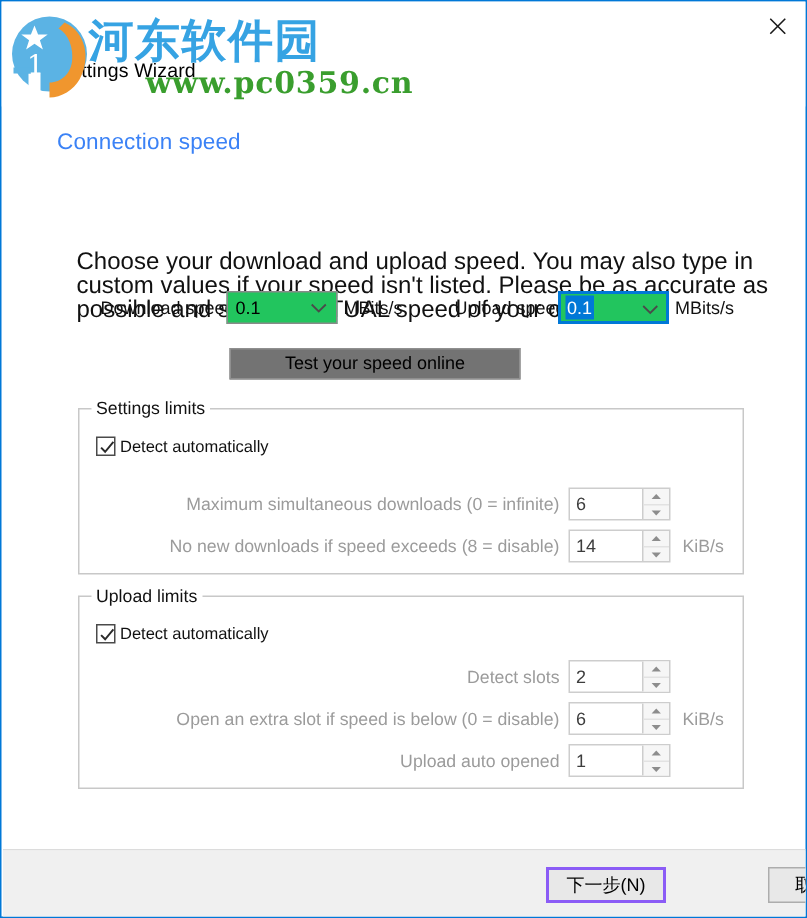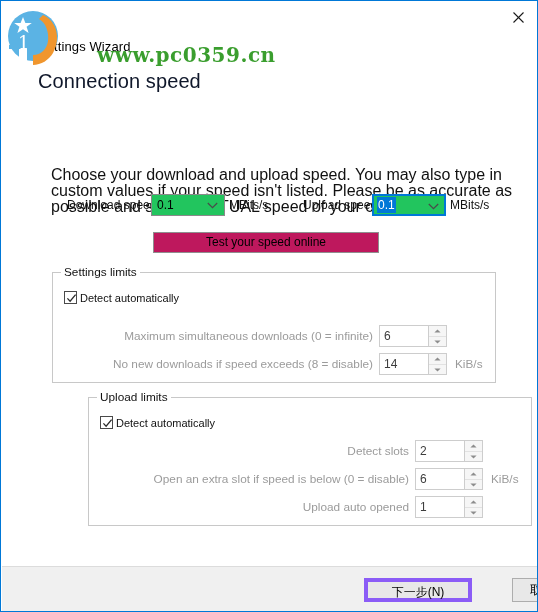--- a/index.html
+++ b/index.html
@@ -54,23 +54,23 @@
     align-items: center;
     justify-content: center;
     cursor: default;
   }
   .close-btn svg { display: block; }
 
   
   .page-title {
     position: absolute;
     left: 37px;
-    top: 69px;
-    font-size: 20px;
-    color: #0f172a;
+    top: 85px;
+    font-size: 15px;
+    color: #3b82f6;
     letter-spacing: 0.1px;
     white-space: nowrap;
   }
 
   
   .description {
     position: absolute;
     left: 50px;
     top: 134px;
     width: 470px;
@@ -132,24 +132,24 @@
     background: #0078d7;
     color: #ffffff;
   }
   .combo-ul .arrow { right: 5px; }
 
   
   .test-btn {
     position: absolute;
     left: 152px;
     top: 231px;
-    width: 226px;
+    width: 194px;
     height: 21px;
     box-sizing: border-box;
-    background: #be185d;
+    background: #737373;
     border: 1px solid #8f8f8f;
     font-size: 12px;
     color: #000000;
     line-height: 19px;
     text-align: center;
     cursor: default;
   }
 
   
   .group {
@@ -162,21 +162,21 @@
     position: absolute;
     top: -8px;
     left: 8px;
     background: #ffffff;
     padding: 0 3px;
     font-size: 11.8px;
     color: #111111;
     white-space: nowrap;
   }
   .group-dl { left: 51px; top: 271px; width: 444px; height: 111px; }
-  .group-ul { left: 51px; top: 396px; width: 444px; height: 129px; margin-left: 36px; }
+  .group-ul { left: 51px; top: 396px; width: 444px; height: 129px; }
 
   
   .checkrow {
     position: absolute;
     left: 11px;
     top: 18px;
     display: flex;
     align-items: center;
     cursor: default;
   }
@@ -286,22 +286,22 @@
     border: 1px solid #adadad;
     font-size: 12px;
     color: #000000;
     text-align: center;
     line-height: 22px;
     cursor: default;
   }
   .btn-next {
     left: 362px;
     top: 11px;
-    width: 108px;
-    border: 4px solid #8b5cf6;
+    width: 80px;
+    border: 2px solid #8b5cf6;
     line-height: 20px;
   }
   .btn-cancel {
     left: 462px;
     top: 11px;
     width: 60px;
     margin-left: 48px;
   }
 
   
@@ -524,16 +524,17 @@
 
   <div class="watermark">
     <svg class="wm-logo" viewBox="0 0 62 62">
       <circle cx="30" cy="27" r="25" fill="#5bb3e4"></circle>
       <path d="M40 6 C54 12 58 30 50 44 C46 51 38 56 30 56 L30 46 C38 46 44 40 45 32 C46 23 43 14 36 10 Z" fill="#f0962e"></path>
       <path d="M16 40 L16 56 L24 56 L24 40 Z" fill="#ffffff"></path>
       <path d="M6 36 L18 36 L18 40 L6 40 Z" fill="#5bb3e4"></path>
       <polygon points="20,8 22.4,14 28.8,14 23.6,17.8 25.6,24 20,20.2 14.4,24 16.4,17.8 11.2,14 17.6,14" fill="#ffffff"></polygon>
       <text x="15" y="40" font-size="18" font-family="DejaVu Serif, serif" fill="#ffffff">1</text>
     </svg>
+    <div class="wm-cn">河东软件园</div>
     <div class="wm-url">www.pc0359.cn</div>
   </div>
 
 </div>
 
 </body></html>

